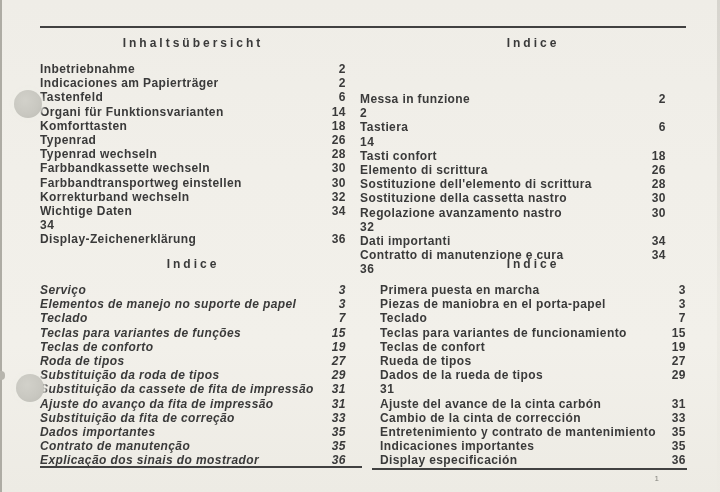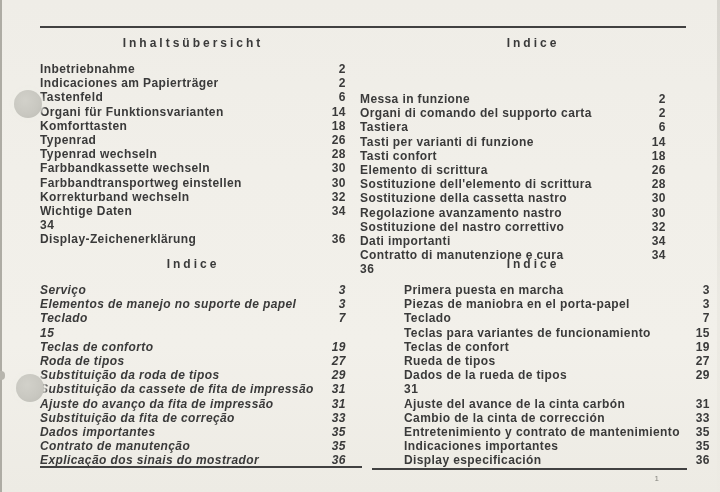--- a/index.html
+++ b/index.html
@@ -45,21 +45,21 @@
   }
   .heading.h-de { left: 40px;  top: 36px; }
   .heading.h-it { left: 380px; top: 36px; }
   .heading.h-pt { left: 40px;  top: 257px; }
   .heading.h-es { left: 380px; top: 257px; }
   
   .entries { position: absolute; width: 306px; }
   .entries.e-de { left: 40px;  top: 62px; }
   .entries.e-it { left: 360px; top: 62px; margin-top: 30px; }
   .entries.e-pt { left: 40px;  top: 283px; font-style: italic; }
-  .entries.e-es { left: 380px; top: 283px; margin-left: 24px; }
+  .entries.e-es { left: 380px; top: 283px; }
   .row {
     display: flex; justify-content: space-between; align-items: baseline;
     height: 14.2px; line-height: 14.2px;
     font-size: 12px; font-weight: bold; letter-spacing: 0.4px;
     white-space: nowrap;
   }
   .row .pg { text-align: right; letter-spacing: 0.5px; }
   
   .hole {
     position: absolute; width: 28px; height: 28px; border-radius: 50%;
@@ -143,29 +143,27 @@
         <span class="title">Display-Zeichenerklärung</span>
         <span class="pg">36</span>
       </div>
     </div>
   <div class="entries e-it">
       <div class="row">
         <span class="title">Messa in funzione</span>
         <span class="pg">2</span>
       </div>
       <div class="row">
-        <span class="title">Organi di comando del supporto carta</span>
         <span class="pg">2</span>
       </div>
       <div class="row">
         <span class="title">Tastiera</span>
         <span class="pg">6</span>
       </div>
       <div class="row">
-        <span class="title">Tasti per varianti di funzione</span>
         <span class="pg">14</span>
       </div>
       <div class="row">
         <span class="title">Tasti confort</span>
         <span class="pg">18</span>
       </div>
       <div class="row">
         <span class="title">Elemento di scrittura</span>
         <span class="pg">26</span>
       </div>
@@ -175,21 +173,20 @@
       </div>
       <div class="row">
         <span class="title">Sostituzione della cassetta nastro</span>
         <span class="pg">30</span>
       </div>
       <div class="row">
         <span class="title">Regolazione avanzamento nastro</span>
         <span class="pg">30</span>
       </div>
       <div class="row">
-        <span class="title">Sostituzione del nastro correttivo</span>
         <span class="pg">32</span>
       </div>
       <div class="row">
         <span class="title">Dati importanti</span>
         <span class="pg">34</span>
       </div>
       <div class="row">
         <span class="title">Contratto di manutenzione e cura</span>
         <span class="pg">34</span>
       </div>
@@ -204,20 +201,21 @@
       </div>
       <div class="row">
         <span class="title">Elementos de manejo no suporte de papel</span>
         <span class="pg">3</span>
       </div>
       <div class="row">
         <span class="title">Teclado</span>
         <span class="pg">7</span>
       </div>
       <div class="row">
+        <span class="title">Teclas para variantes de funções</span>
         <span class="pg">15</span>
       </div>
       <div class="row">
         <span class="title">Teclas de conforto</span>
         <span class="pg">19</span>
       </div>
       <div class="row">
         <span class="title">Roda de tipos</span>
         <span class="pg">27</span>
       </div>

